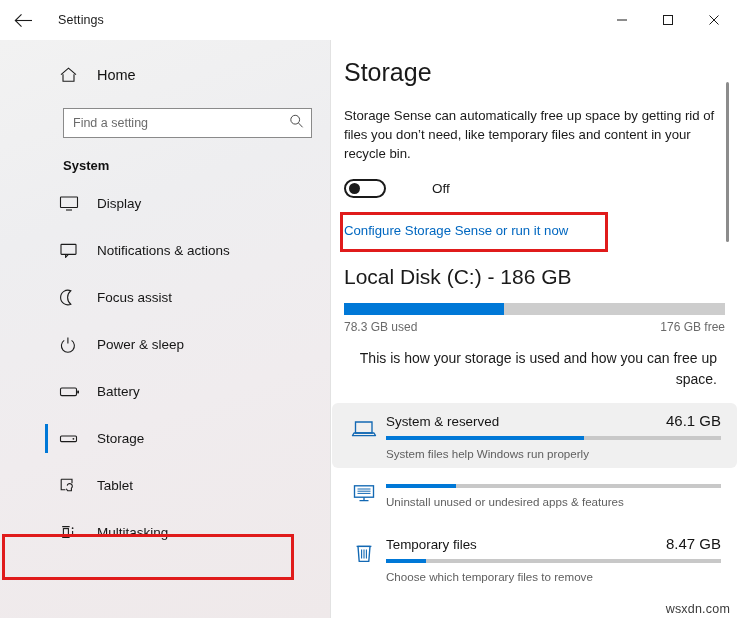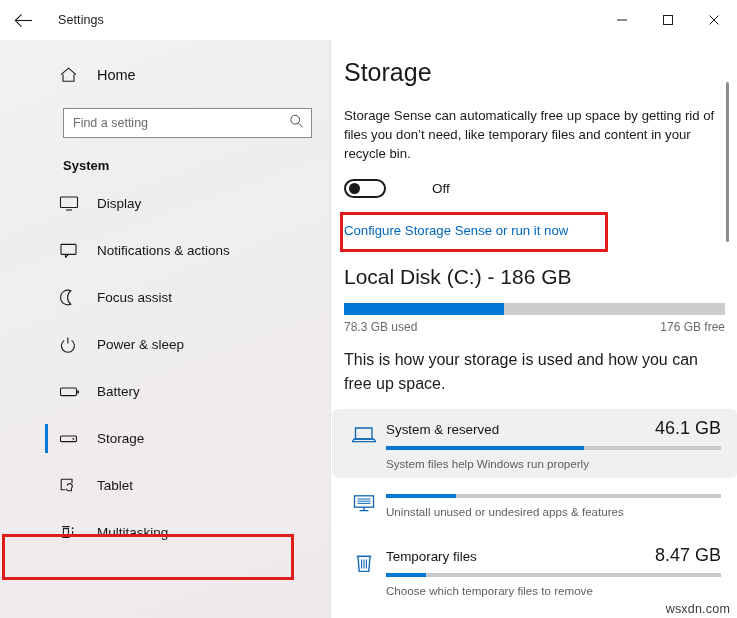--- a/index.html
+++ b/index.html
@@ -169,22 +169,23 @@
     margin: 14px 12px 0 12px;
     height: 12px; background: #cdcdcd;
   }
   #disk-bar .fill { height: 100%; background: #0078d7; }
   #disk-legend {
     display: flex; justify-content: space-between;
     margin: 5px 12px 0 12px;
     font-size: 12px; color: #6a6a6a;
   }
   #free-desc {
-    font-size: 16px; color: #1a1a1a; line-height: 1.45;
+    font-size: 14px; color: #1a1a1a; line-height: 1.45;
     margin: 14px 20px 0 12px;
+    text-align: right;
   }
 
   #cat-list { margin-top: 14px; }
   .cat-row {
     position: relative;
     display: flex; align-items: flex-start;
     padding: 9px 16px 8px 12px;
     cursor: pointer;
     min-height: 58px;
   }
@@ -192,21 +193,21 @@
   .cat-ico {
     width: 40px; min-width: 40px;
     display: flex; align-items: center; justify-content: center;
     padding-top: 6px;
   }
   .cat-body { flex: 1; padding-left: 2px; }
   .cat-top {
     display: flex; justify-content: space-between; align-items: baseline;
   }
   .cat-name { font-size: 13.4px; color: #151515; }
-  .cat-size { font-size: 18px; color: #151515; }
+  .cat-size { font-size: 15px; color: #151515; }
   .cat-bar {
     margin-top: 7px; height: 4px; background: #c8c8c8; width: 100%;
   }
   .cat-bar .fill { height: 100%; background: #0078d7; }
   .cat-sub { font-size: 11.6px; color: #606060; margin-top: 7px; }
 
   #vscroll {
     position: absolute; right: 8px; top: 42px;
     width: 3px; height: 160px;
     background: #8c8c8c;

